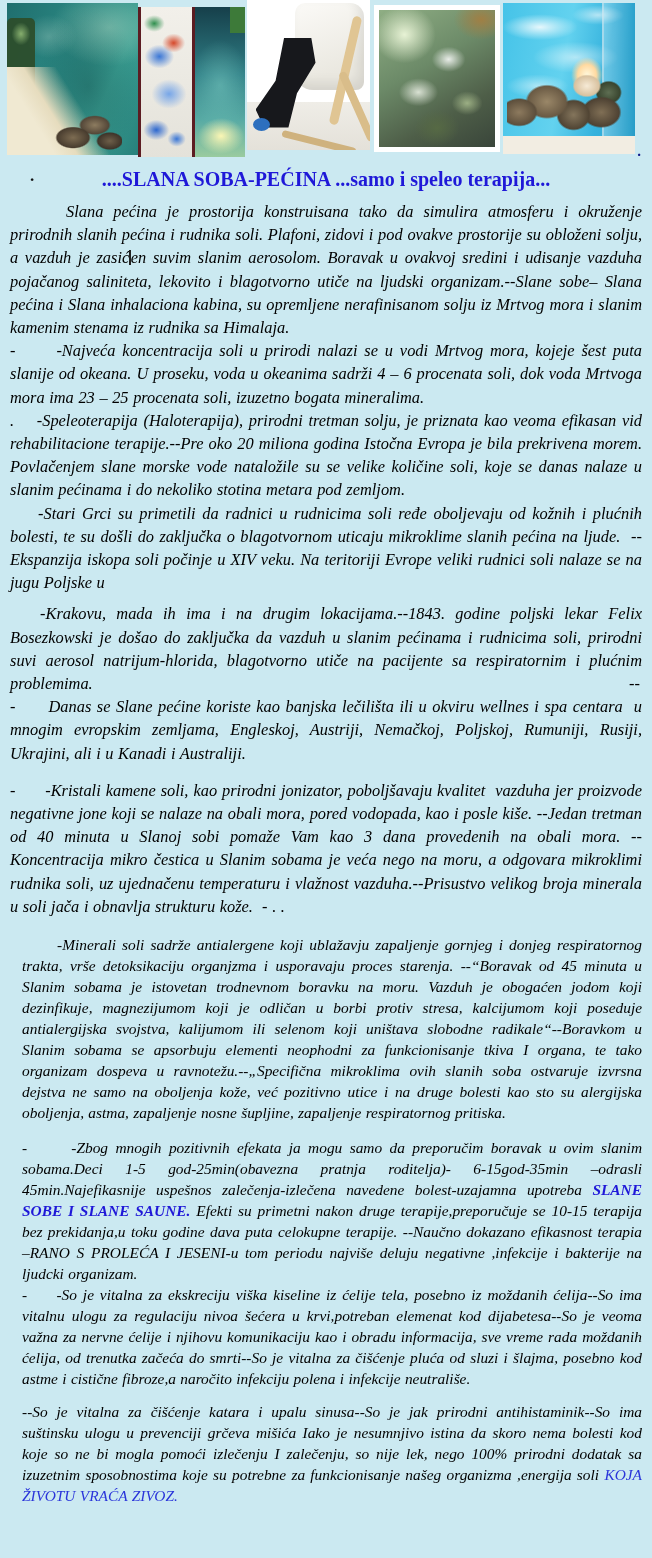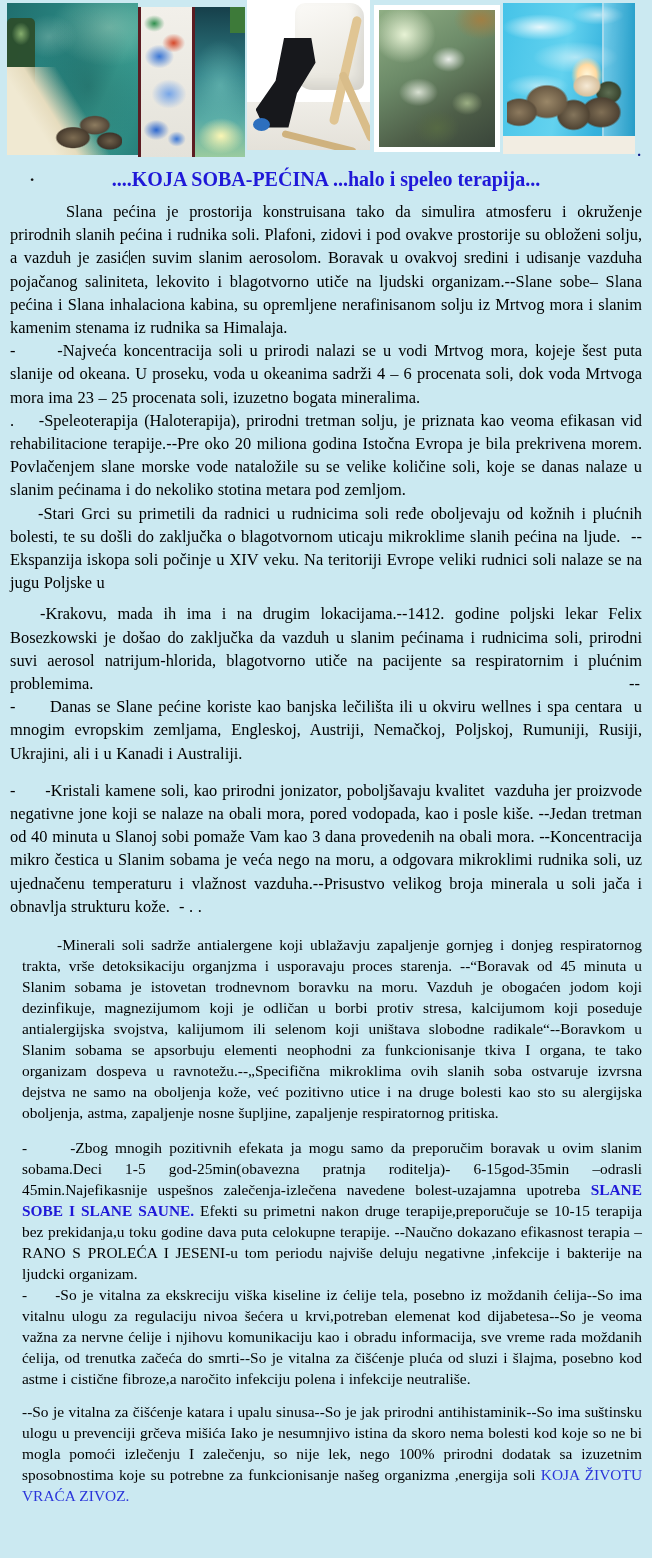--- a/index.html
+++ b/index.html
@@ -95,21 +95,21 @@
     radial-gradient(20px 16px at 66% 18%, #f6ead6, #d9c2a0 62%, transparent 72%),
     radial-gradient(18px 16px at 84% 28%, #5e6e52, #39452f 64%, transparent 74%);
     background-repeat:no-repeat;}
 
   
   .title-row{position:relative;margin-top:8px;height:26px;}
   .title-dot{position:absolute;left:30px;top:0;font-size:17px;font-weight:bold;color:#111;}
   .page-title{margin:0;text-align:center;font-size:20px;line-height:26px;font-weight:bold;color:var(--blue);}
 
   
-  .article{margin-top:8px;padding:0 10px;text-align:justify;color:var(--ink);}
+  .article{margin-top:8px;padding:0 10px;text-align:justify;color:var(--ink);font-style:italic;}
   .para{margin:0;font-size:16.4px;line-height:23.2px;word-spacing:0.5px;}
   .para.small{font-size:15.4px;line-height:21px;margin-left:12px;}
   .para.rel{position:relative;}
   .seg-bluebold{color:var(--blue);font-weight:bold;}
   .seg-blue{color:var(--blue2);}
   .seg-caret{display:inline-block;width:1.5px;height:15px;background:#222;vertical-align:-2px;}
   .tail{position:absolute;right:2px;bottom:0;}
 </style>
 </head>
 <body>
@@ -144,29 +144,29 @@
       <div class="ph5-corner"></div>
       <div class="ph5-lamp"></div>
       <div class="ph5-floor"></div>
       <div class="ph5-rocks"></div>
     </div>
     <span class="strip-dot">.</span>
   </div>
 
   <div class="title-row">
     <span class="title-dot">.</span>
-    <h1 class="page-title">....KOJA SOBA-PEĆINA ...halo i speleo terapija...</h1>
+    <h1 class="page-title">....SLANA SOBA-PEĆINA ...samo i speleo terapija...</h1>
   </div>
 
   <div class="article">
       <p class="para" style="text-indent: 56px;"><span>Slana pećina je prostorija konstruisana tako da simulira atmosferu i okruženje prirodnih slanih pećina i rudnika soli. Plafoni, zidovi i pod ovakve prostorije su obloženi solju, a vazduh je zasić</span><span class="seg-caret"></span><span>en suvim slanim aerosolom. Boravak u ovakvoj sredini i udisanje vazduha pojačanog saliniteta, lekovito i blagotvorno utiče na ljudski organizam.--Slane sobe– Slana pećina i Slana inhalaciona kabina, su opremljene nerafinisanom solju iz Mrtvog mora i slanim kamenim stenama iz rudnika sa Himalaja.</span></p>
       <p class="para"><span>-&nbsp;&nbsp;&nbsp;&nbsp;&nbsp;&nbsp;-Najveća koncentracija soli u prirodi nalazi se u vodi Mrtvog mora, kojeje šest puta slanije od okeana. U proseku, voda u okeanima sadrži 4 – 6 procenata soli, dok voda Mrtvoga mora ima 23 – 25 procenata soli, izuzetno bogata mineralima.</span></p>
       <p class="para"><span>.&nbsp;&nbsp;&nbsp;&nbsp;-Speleoterapija (Haloterapija), prirodni tretman solju, je priznata kao veoma efikasan vid rehabilitacione terapije.--Pre oko 20 miliona godina Istočna Evropa je bila prekrivena morem. Povlačenjem slane morske vode nataložile su se velike količine soli, koje se danas nalaze u slanim pećinama i do nekoliko stotina metara pod zemljom.</span></p>
       <p class="para" style="text-indent: 28px; "><span>-Stari Grci su primetili da radnici u rudnicima soli ređe oboljevaju od kožnih i plućnih bolesti, te su došli do zaključka o blagotvornom uticaju mikroklime slanih pećina na ljude.&nbsp; --Ekspanzija iskopa soli počinje u XIV veku. Na teritoriji Evrope veliki rudnici soli nalaze se na jugu Poljske u</span></p>
-      <p class="para rel" style="text-indent: 30px; margin-top: 8px;"><span>-Krakovu, mada ih ima i na drugim lokacijama.--1412. godine poljski lekar Felix Bosezkowski je došao do zaključka da vazduh u slanim pećinama i rudnicima soli, prirodni suvi aerosol natrijum-hlorida, blagotvorno utiče na pacijente sa respiratornim i plućnim problemima.</span><span class="tail">--</span></p>
+      <p class="para rel" style="text-indent: 30px; margin-top: 8px;"><span>-Krakovu, mada ih ima i na drugim lokacijama.--1843. godine poljski lekar Felix Bosezkowski je došao do zaključka da vazduh u slanim pećinama i rudnicima soli, prirodni suvi aerosol natrijum-hlorida, blagotvorno utiče na pacijente sa respiratornim i plućnim problemima.</span><span class="tail">--</span></p>
       <p class="para"><span>-&nbsp;&nbsp;&nbsp;&nbsp;&nbsp;&nbsp;Danas se Slane pećine koriste kao banjska lečilišta ili u okviru wellnes i spa centara&nbsp; u mnogim evropskim zemljama, Engleskoj, Austriji, Nemačkoj, Poljskoj, Rumuniji, Rusiji, Ukrajini, ali i u Kanadi i Australiji.</span></p>
       <p class="para" style="margin-top: 14px;"><span>-&nbsp;&nbsp;&nbsp;&nbsp;&nbsp;&nbsp;-Kristali kamene soli, kao prirodni jonizator, poboljšavaju kvalitet&nbsp; vazduha jer proizvode negativne jone koji se nalaze na obali mora, pored vodopada, kao i posle kiše. --Jedan tretman od 40 minuta u Slanoj sobi pomaže Vam kao 3 dana provedenih na obali mora. --Koncentracija mikro čestica u Slanim sobama je veća nego na moru, a odgovara mikroklimi rudnika soli, uz ujednačenu temperaturu i vlažnost vazduha.--Prisustvo velikog broja minerala u soli jača i obnavlja strukturu kože.&nbsp; - . .</span></p>
       <p class="para small" style="text-indent: 35px; margin-top: 16px;"><span>-Minerali soli sadrže antialergene koji ublažavju zapaljenje gornjeg i donjeg respiratornog trakta, vrše detoksikaciju organjzma i usporavaju proces starenja. --“Boravak od 45 minuta u Slanim sobama je istovetan trodnevnom boravku na moru. Vazduh je obogaćen jodom koji dezinfikuje, magnezijumom koji je odličan u borbi protiv stresa, kalcijumom koji poseduje antialergijska svojstva, kalijumom ili selenom koji uništava slobodne radikale“--Boravkom u Slanim sobama se apsorbuju elementi neophodni za funkcionisanje tkiva I organa, te tako organizam dospeva u ravnotežu.--„Specifična mikroklima ovih slanih soba ostvaruje izvrsna dejstva ne samo na oboljenja kože, već pozitivno utice i na druge bolesti kao sto su alergijska oboljenja, astma, zapaljenje nosne šupljine, zapaljenje respiratornog pritiska.</span></p>
       <p class="para small" style="margin-top: 14px;"><span>-&nbsp;&nbsp;&nbsp;&nbsp;&nbsp;&nbsp;-Zbog mnogih pozitivnih efekata ja mogu samo da preporučim boravak u ovim slanim sobama.Deci 1-5 god-25min(obavezna pratnja roditelja)- 6-15god-35min –odrasli 45min.Najefikasnije uspešnos zalečenja-izlečena navedene bolest-uzajamna upotreba </span><span class="seg-bluebold">SLANE SOBE I SLANE SAUNE.</span><span> Efekti su primetni nakon druge terapije,preporučuje se 10-15 terapija bez prekidanja,u toku godine dava puta celokupne terapije. --Naučno dokazano efikasnost terapia –RANO S PROLEĆA I JESENI-u tom periodu najviše deluju negativne ,infekcije i bakterije na ljudcki organizam.</span></p>
       <p class="para small"><span>-&nbsp;&nbsp;&nbsp;&nbsp;&nbsp;-So je vitalna za ekskreciju viška kiseline iz ćelije tela, posebno iz moždanih ćelija--So ima vitalnu ulogu za regulaciju nivoa šećera u krvi,potreban elemenat kod dijabetesa--So je veoma važna za nervne ćelije i njihovu komunikaciju kao i obradu informacija, sve vreme rada moždanih ćelija, od trenutka začeća do smrti--So je vitalna za čišćenje pluća od sluzi i šlajma, posebno kod astme i cistične fibroze,a naročito infekciju polena i infekcije neutrališe.</span></p>
       <p class="para small" style="margin-top: 12px;"><span>--So je vitalna za čišćenje katara i upalu sinusa--So je jak prirodni antihistaminik--So ima suštinsku ulogu u prevenciji grčeva mišića Iako je nesumnjivo istina da skoro nema bolesti kod koje so ne bi mogla pomoći izlečenju I zalečenju, so nije lek, nego 100% prirodni dodatak sa izuzetnim sposobnostima koje su potrebne za funkcionisanje našeg organizma ,energija soli </span><span class="seg-blue">KOJA ŽIVOTU VRAĆA ZIVOZ.</span></p>
     </div>
 
 </div>
 

